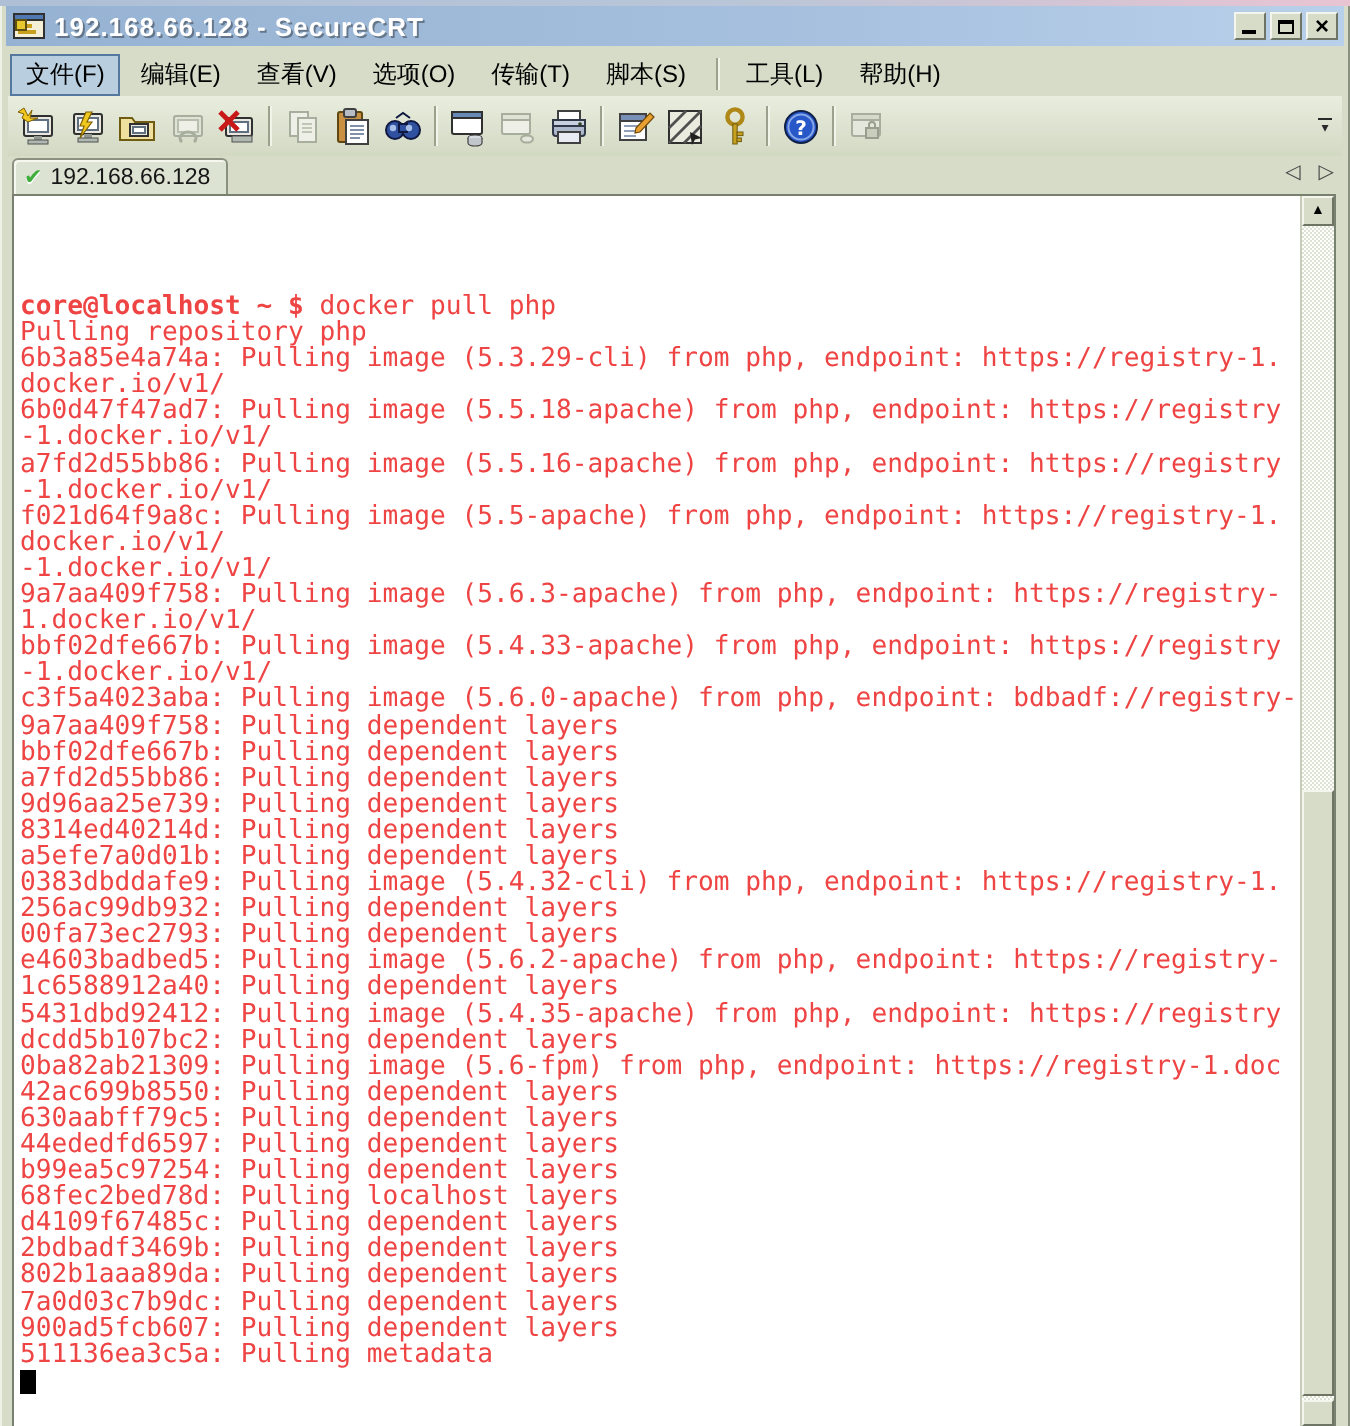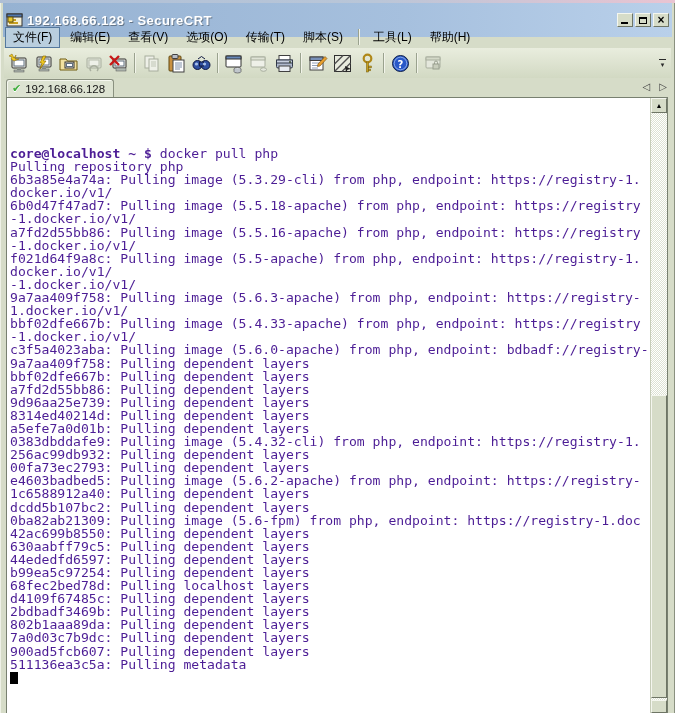--- a/index.html
+++ b/index.html
@@ -6,21 +6,21 @@
   *{box-sizing:border-box;}
   .window{
     position:relative;width:675px;height:713px;overflow:hidden;
     background:#d6dcc8;font-family:"Liberation Sans","DejaVu Sans",sans-serif;
   }
   .top-strip{position:absolute;top:0;left:0;width:675px;height:3px;
     background:linear-gradient(90deg,#aebfd6 0%,#b9c6d8 55%,#e9c4d2 100%);}
   .side-edge-l{position:absolute;top:3px;left:0;width:3px;bottom:0;background:#d6dcc8;border-left:1px solid #eef1e6;}
   .side-edge-r{position:absolute;top:3px;right:0;width:3px;bottom:0;background:#d6dcc8;border-right:1px solid #8a9180;}
   
-  .titlebar{position:absolute;top:3px;left:3px;right:3px;height:34px;
+  .titlebar{position:absolute;top:3px;left:3px;right:3px;height:20px;
     background:linear-gradient(90deg,#96b2d2 0%,#a6c0de 60%,#b9d0ea 100%);
     display:flex;align-items:center;padding:0 3px;}
   .title-icon{width:17px;height:15px;margin-right:4px;flex:0 0 auto;}
   .title-text{color:#fff;font-weight:bold;font-size:13px;letter-spacing:.5px;
     text-shadow:1px 1px 0 rgba(0,0,0,.35);white-space:nowrap;flex:1;}
   .winbtn{width:16px;height:14px;margin-left:2px;background:#d6dcc8;
     border:1px solid;border-color:#f4f6ee #6e7565 #6e7565 #f4f6ee;
     display:flex;align-items:center;justify-content:center;cursor:default;position:relative;}
   .winbtn .min-glyph{position:absolute;left:3px;bottom:2px;width:7px;height:2px;background:#000;}
   .winbtn .max-glyph{width:8px;height:7px;border:1px solid #000;border-top:2px solid #000;}
@@ -46,21 +46,21 @@
     background:#dde3d2;border:1px solid #8a9180;border-bottom:none;border-radius:3px 3px 0 0;
     box-shadow:inset 1px 1px 0 #f6f8f0;display:flex;align-items:center;padding:0 8px 0 5px;}
   .tab-check{color:#3fae3c;font-weight:bold;font-size:11px;margin-right:4px;text-shadow:0 1px 0 #fff;}
   .tab-label{font-size:11.5px;font-weight:normal;color:#151515;white-space:nowrap;}
   .tab-arrows{position:absolute;right:4px;top:3px;display:flex;gap:9px;color:#444;font-size:10px;}
   .tab-arrow{cursor:default;line-height:12px;}
   
   .term-frame{position:absolute;top:97px;left:6px;right:7px;bottom:0;
     border:1px solid #788070;border-bottom:none;background:#fff;display:flex;}
   .screen{flex:1;background:#fff;overflow:hidden;padding:49px 0 0 3px;
-    font-family:"DejaVu Sans Mono","Liberation Mono",monospace;font-size:13.1px;line-height:13.1px;color:#4c1d95;}
+    font-family:"DejaVu Sans Mono","Liberation Mono",monospace;font-size:13.1px;line-height:13.1px;color:#ef4444;}
   .term-line{white-space:pre;height:13.1px;}
   .prompt-bold{font-weight:bold;}
   .cursor{display:inline-block;width:8px;height:12px;background:#000;margin-top:1px;}
   
   .vscroll{width:17px;flex:0 0 auto;position:relative;border-left:1px solid #c6ccb8;
     background-image:conic-gradient(#ffffff 25%,#dde2d2 25% 50%,#ffffff 50% 75%,#dde2d2 75%);
     background-size:2px 2px;}
   .sb-btn{position:absolute;left:0;width:16px;background:#d6dcc8;
     border:1px solid;border-color:#f4f6ee #6e7565 #6e7565 #f4f6ee;
     display:flex;align-items:center;justify-content:center;font-size:7px;color:#000;}
@@ -282,20 +282,21 @@
           <div class="term-line">bbf02dfe667b: Pulling dependent layers</div>
           <div class="term-line">a7fd2d55bb86: Pulling dependent layers</div>
           <div class="term-line">9d96aa25e739: Pulling dependent layers</div>
           <div class="term-line">8314ed40214d: Pulling dependent layers</div>
           <div class="term-line">a5efe7a0d01b: Pulling dependent layers</div>
           <div class="term-line">0383dbddafe9: Pulling image (5.4.32-cli) from php, endpoint: https://registry-1.</div>
           <div class="term-line">256ac99db932: Pulling dependent layers</div>
           <div class="term-line">00fa73ec2793: Pulling dependent layers</div>
           <div class="term-line">e4603badbed5: Pulling image (5.6.2-apache) from php, endpoint: https://registry-</div>
           <div class="term-line">1c6588912a40: Pulling dependent layers</div>
+          <div class="term-line">5431dbd92412: Pulling image (5.4.35-apache) from php, endpoint: https://registry</div>
           <div class="term-line">dcdd5b107bc2: Pulling dependent layers</div>
           <div class="term-line">0ba82ab21309: Pulling image (5.6-fpm) from php, endpoint: https://registry-1.doc</div>
           <div class="term-line">42ac699b8550: Pulling dependent layers</div>
           <div class="term-line">630aabff79c5: Pulling dependent layers</div>
           <div class="term-line">44ededfd6597: Pulling dependent layers</div>
           <div class="term-line">b99ea5c97254: Pulling dependent layers</div>
           <div class="term-line">68fec2bed78d: Pulling localhost layers</div>
           <div class="term-line">d4109f67485c: Pulling dependent layers</div>
           <div class="term-line">2bdbadf3469b: Pulling dependent layers</div>
           <div class="term-line">802b1aaa89da: Pulling dependent layers</div>

